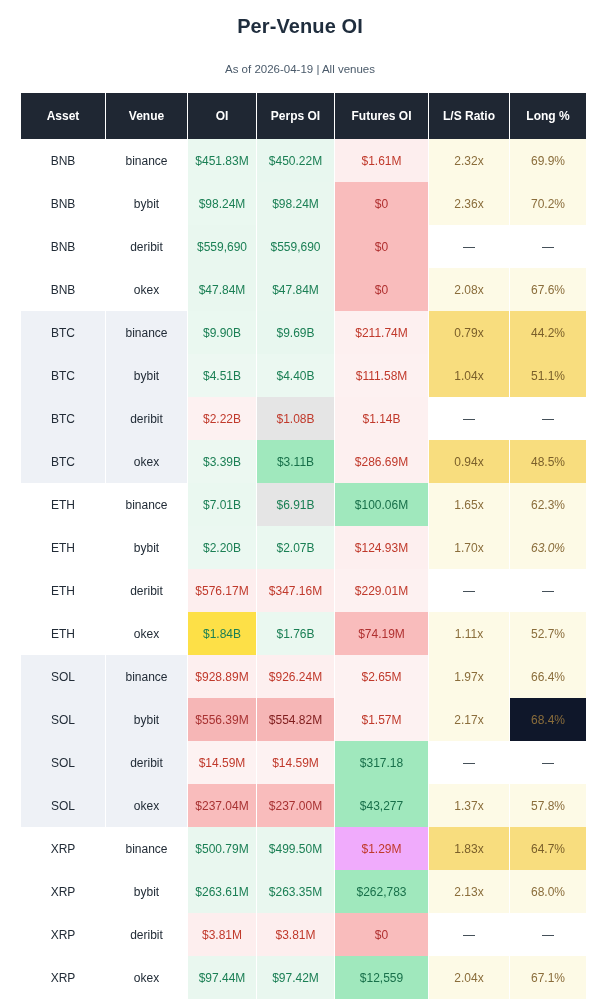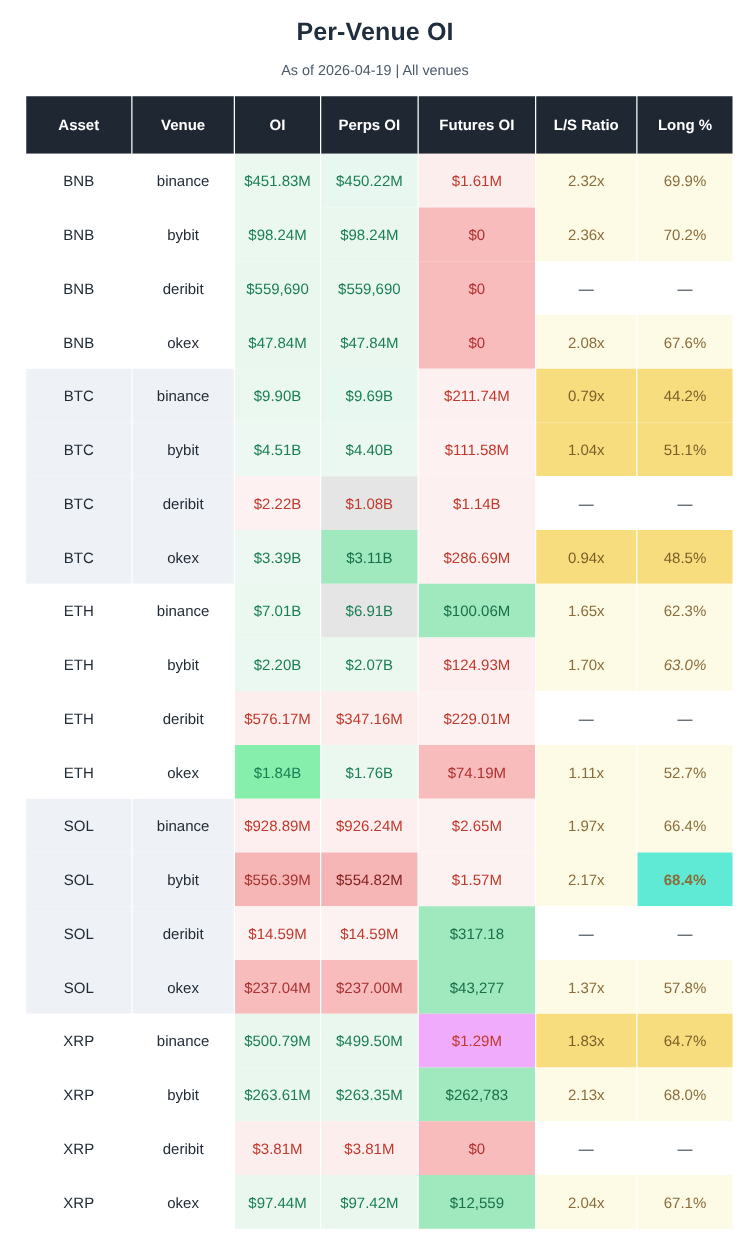--- a/index.html
+++ b/index.html
@@ -28,21 +28,21 @@
     color: #1f2d3d;
     letter-spacing: 0.1px;
     margin: 0;
     padding-top: 13px;
     line-height: 26px;
   }
   .subtitle {
     text-align: center;
     font-size: 11.5px;
     color: #4a5a6a;
-    margin: 4px;
+    margin: 16px;
     padding-top: 7px;
     line-height: 15px;
   }
   .table-wrap {
     margin-top: 12px;
     padding: 0 20px;
     box-sizing: border-box;
   }
   table.oi {
     width: 560px;
@@ -216,21 +216,21 @@
             <td class="venue">deribit</td>
             <td style="background: rgb(253, 238, 238); color: rgb(192, 57, 43);">$576.17M</td>
             <td style="background: rgb(253, 238, 238); color: rgb(192, 57, 43);">$347.16M</td>
             <td style="background: rgb(253, 241, 241); color: rgb(192, 57, 43);">$229.01M</td>
             <td class="dash" style="background: rgb(255, 255, 255); color: rgb(43, 55, 66);">—</td>
             <td class="dash" style="background: rgb(255, 255, 255); color: rgb(43, 55, 66);">—</td>
           </tr>
           <tr>
             <td class="asset">ETH</td>
             <td class="venue">okex</td>
-            <td style="background: #86efac; color: rgb(26, 127, 84); margin-left: 12px;">$1.84B</td>
+            <td style="background: #fde047; color: rgb(26, 127, 84); margin-left: 12px;">$1.84B</td>
             <td style="background: rgb(234, 248, 240); color: rgb(26, 127, 84);">$1.76B</td>
             <td style="background: rgb(249, 188, 188); color: rgb(176, 48, 48);">$74.19M</td>
             <td style="background: rgb(253, 250, 230); color: rgb(138, 109, 59);">1.11x</td>
             <td style="background: rgb(253, 250, 230); color: rgb(138, 109, 59);">52.7%</td>
           </tr>
           <tr class="stripe">
             <td class="asset">SOL</td>
             <td class="venue">binance</td>
             <td style="background: rgb(253, 239, 239); color: rgb(192, 57, 43);">$928.89M</td>
             <td style="background: rgb(253, 239, 239); color: rgb(192, 57, 43);">$926.24M</td>
@@ -238,21 +238,21 @@
             <td style="background: rgb(253, 250, 230); color: rgb(138, 109, 59);">1.97x</td>
             <td style="background: rgb(253, 250, 230); color: rgb(138, 109, 59);">66.4%</td>
           </tr>
           <tr class="stripe">
             <td class="asset">SOL</td>
             <td class="venue">bybit</td>
             <td style="background: rgb(246, 182, 182); color: rgb(168, 50, 50);">$556.39M</td>
             <td style="background: rgb(246, 182, 182); color: #7f1d1d;">$554.82M</td>
             <td style="background: rgb(253, 242, 242); color: rgb(192, 57, 43);">$1.57M</td>
             <td style="background: rgb(253, 250, 230); color: rgb(138, 109, 59);">2.17x</td>
-            <td style="background: #5eead4; color: rgb(138, 109, 59); font-weight: bold;">68.4%</td>
+            <td style="background: #0f172a; color: rgb(138, 109, 59);">68.4%</td>
           </tr>
           <tr class="stripe">
             <td class="asset">SOL</td>
             <td class="venue">deribit</td>
             <td style="background: rgb(253, 242, 242); color: rgb(192, 57, 43);">$14.59M</td>
             <td style="background: rgb(253, 242, 242); color: rgb(192, 57, 43);">$14.59M</td>
             <td style="background: rgb(160, 232, 189); color: rgb(24, 112, 74);">$317.18</td>
             <td class="dash" style="background: rgb(255, 255, 255); color: rgb(43, 55, 66);">—</td>
             <td class="dash" style="background: rgb(255, 255, 255); color: rgb(43, 55, 66);">—</td>
           </tr>

